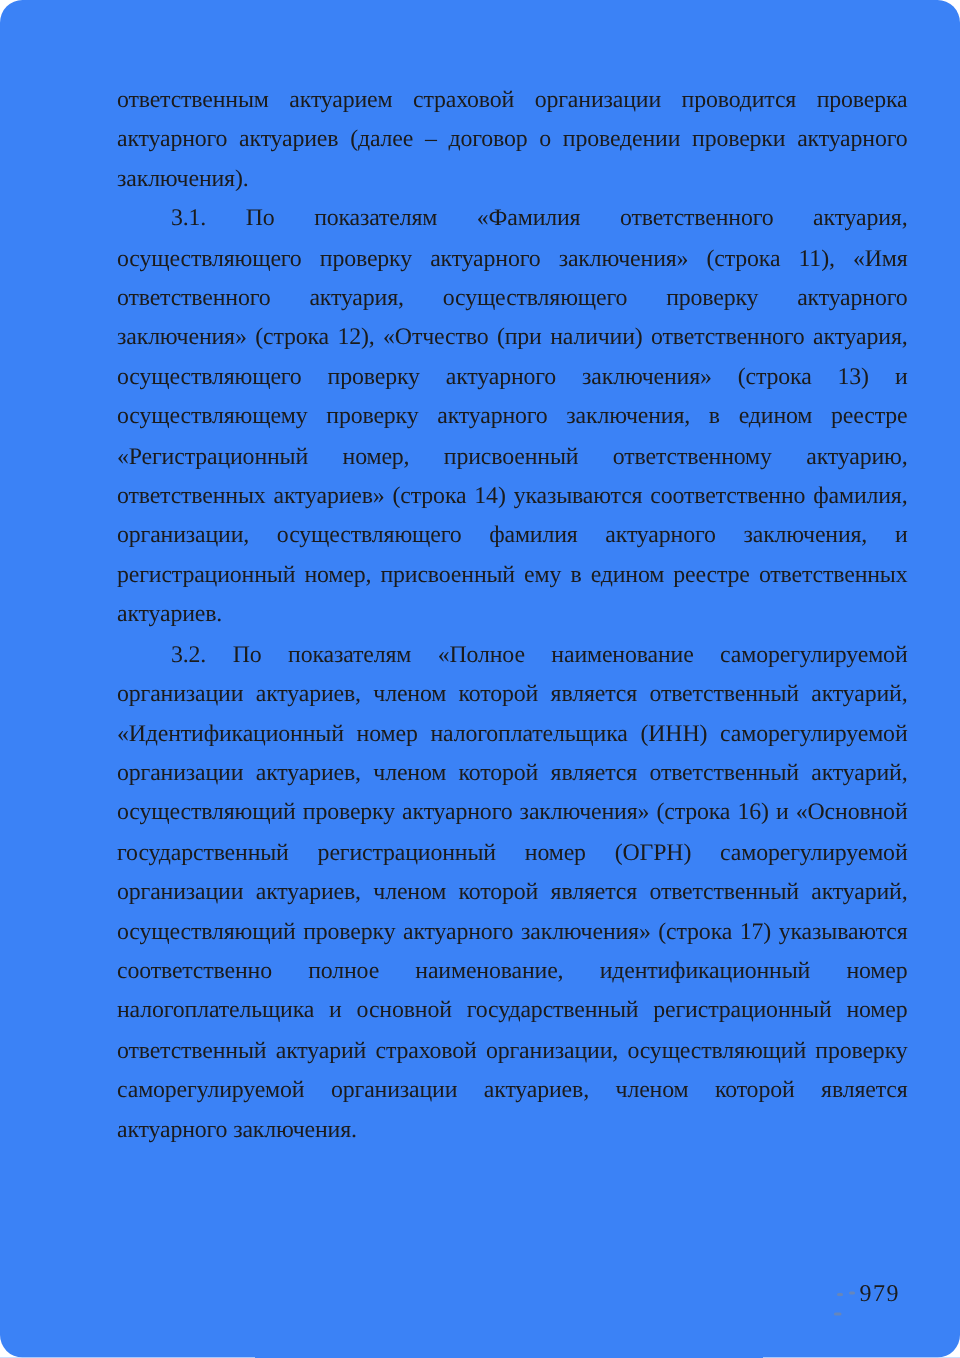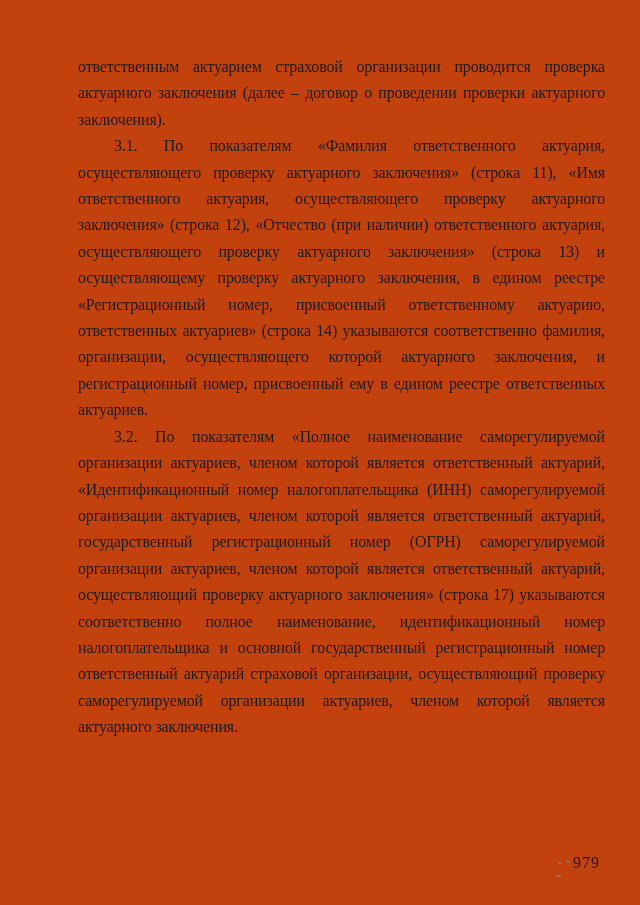--- a/index.html
+++ b/index.html
@@ -10,21 +10,22 @@
   body {
     width: 640px;
     height: 905px;
     position: relative;
     overflow: hidden;
     font-family: "Liberation Serif", "DejaVu Serif", serif;
   }
   .page {
     position: absolute;
     inset: 0;
-    background: #c2410c;
+    background: #3b82f6;
+    border-radius: 15px;
   }
   .doc-body {
     position: absolute;
     left: 78px;
     top: 54px;
     width: 527px;
   }
   .paragraph {
     margin: 0;
     padding: 0;
@@ -66,41 +67,42 @@
   .artifact-2 { left: 566px; top: 861px; width: 4px; height: 2px; }
   .artifact-3 { left: 556px; top: 875px; width: 5px; height: 2px; }
 </style>
 </head>
 <body>
 
 <div class="page">
   <div class="doc-body">
       <div class="paragraph">
         <div class="line">ответственным актуарием страховой организации проводится проверка</div>
-        <div class="line">актуарного заключения (далее – договор о проведении проверки актуарного</div>
+        <div class="line">актуарного актуариев (далее – договор о проведении проверки актуарного</div>
         <div class="line end">заключения).</div>
       </div>
       <div class="paragraph">
         <div class="line indent">3.1. По показателям «Фамилия ответственного актуария,</div>
         <div class="line">осуществляющего проверку актуарного заключения» (строка 11), «Имя</div>
         <div class="line">ответственного актуария, осуществляющего проверку актуарного</div>
         <div class="line">заключения» (строка 12), «Отчество (при наличии) ответственного актуария,</div>
         <div class="line">осуществляющего проверку актуарного заключения» (строка 13) и</div>
         <div class="line">осуществляющему проверку актуарного заключения, в едином реестре</div>
         <div class="line">«Регистрационный номер, присвоенный ответственному актуарию,</div>
         <div class="line">ответственных актуариев» (строка 14) указываются соответственно фамилия,</div>
-        <div class="line">организации, осуществляющего которой актуарного заключения, и</div>
+        <div class="line">организации, осуществляющего фамилия актуарного заключения, и</div>
         <div class="line">регистрационный номер, присвоенный ему в едином реестре ответственных</div>
         <div class="line end">актуариев.</div>
       </div>
       <div class="paragraph">
         <div class="line indent">3.2. По показателям «Полное наименование саморегулируемой</div>
         <div class="line">организации актуариев, членом которой является ответственный актуарий,</div>
         <div class="line">«Идентификационный номер налогоплательщика (ИНН) саморегулируемой</div>
         <div class="line">организации актуариев, членом которой является ответственный актуарий,</div>
+        <div class="line">осуществляющий проверку актуарного заключения» (строка 16) и «Основной</div>
         <div class="line">государственный регистрационный номер (ОГРН) саморегулируемой</div>
         <div class="line">организации актуариев, членом которой является ответственный актуарий,</div>
         <div class="line">осуществляющий проверку актуарного заключения» (строка 17) указываются</div>
         <div class="line">соответственно полное наименование, идентификационный номер</div>
         <div class="line">налогоплательщика и основной государственный регистрационный номер</div>
         <div class="line">ответственный актуарий страховой организации, осуществляющий проверку</div>
         <div class="line">саморегулируемой организации актуариев, членом которой является</div>
         <div class="line end">актуарного заключения.</div>
       </div>
     </div>

